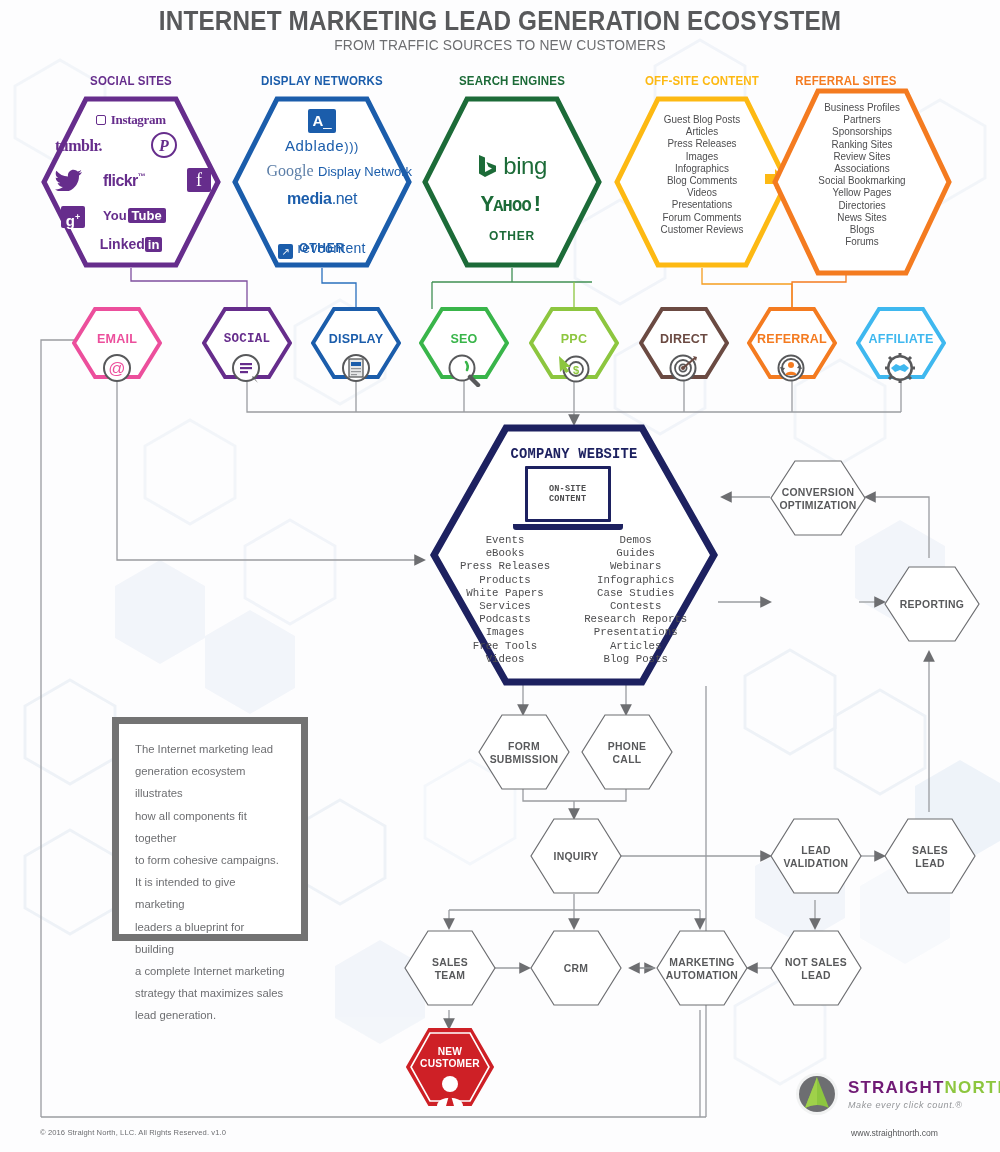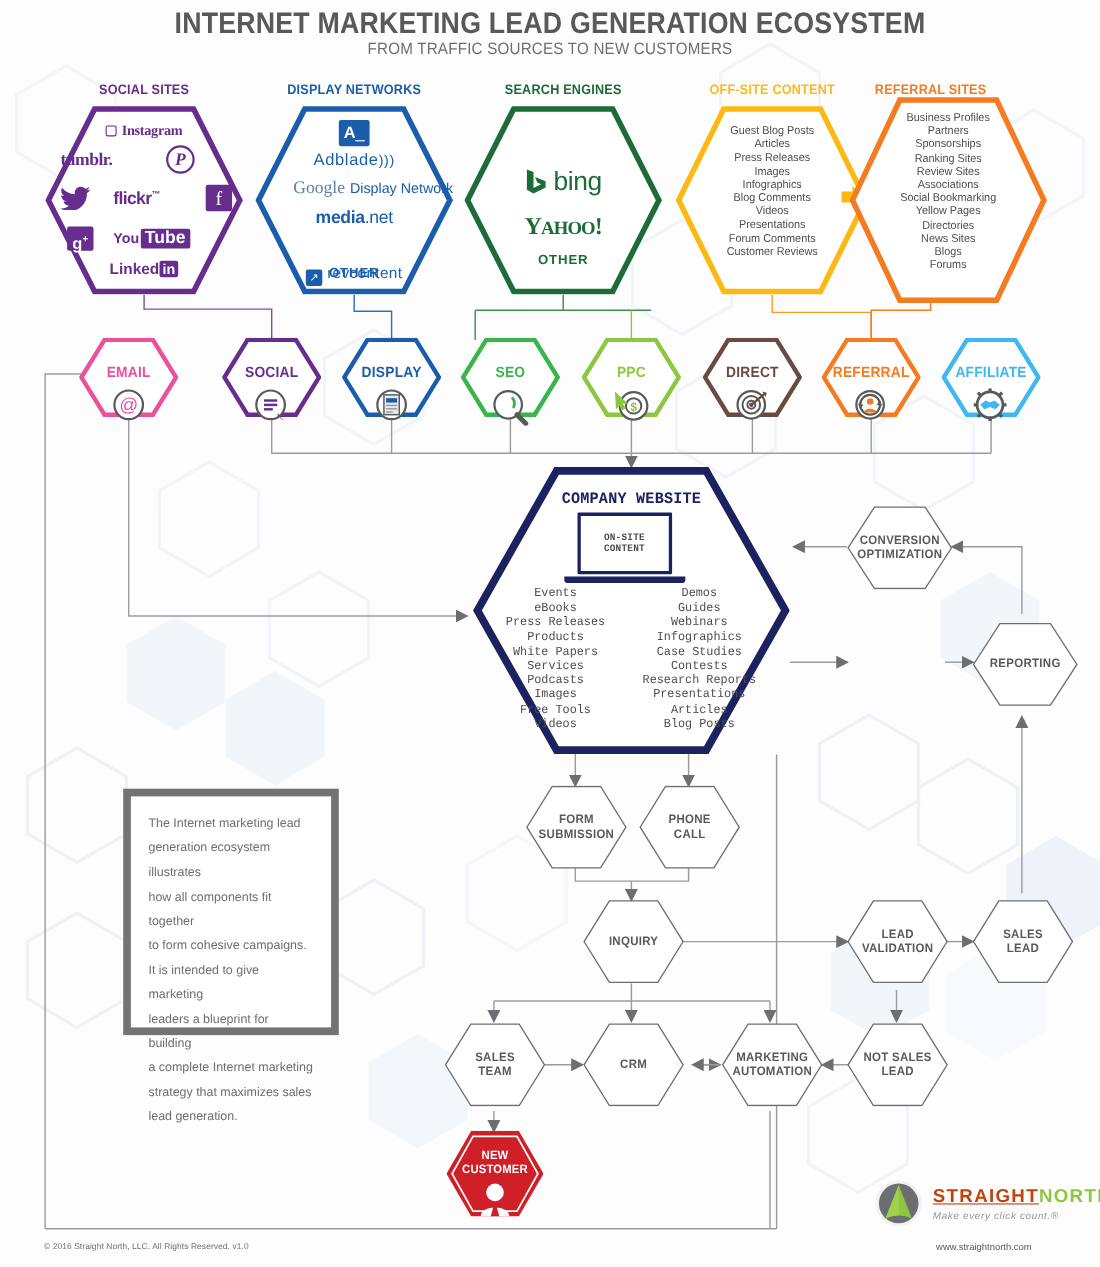--- a/index.html
+++ b/index.html
@@ -107,21 +107,21 @@
   }
   .nc-text span { display:block; transform:scaleX(.93); }
 
   
   .copyright {
     position:absolute; left:40px; top:1128px; font-size:7.6px; color:#6d6e71;
     letter-spacing:.1px; z-index:4;
   }
   .brand { position:absolute; left:795px; top:1072px; z-index:4; display:flex; align-items:center; gap:9px; }
   .brand .wordmark { font-size:17px; font-weight:bold; letter-spacing:1.2px; }
-  .brand .wordmark .a { color:#c2410c;text-decoration:underline; }
+  .brand .wordmark .a { color:#701a75; }
   .brand .wordmark .b { color:#8dc63f; }
   .brand .tag { font-size:9px; color:#939598; font-style:italic; letter-spacing:.6px; margin-top:2px;}
   .brand-url { position:absolute; left:851px; top:1128px; font-size:8.6px; color:#58595b; z-index:4; }
   .sq { display:inline-block; background:#662d8c; color:#fff; border-radius:2px; text-align:center; }
 </style>
 </head>
 <body>
 
 <div id="root">
 
@@ -276,21 +276,21 @@
     <div style="position:absolute;left:14px;top:73px;">
       <svg width="28" height="22" viewBox="0 0 28 22">
           <path d="M27,3 C26,3.6 24.9,4 23.7,4.2 C24.9,3.5 25.8,2.4 26.2,1 C25.1,1.7 23.9,2.2 22.6,2.5 C21.6,1.4 20.1,0.7 18.5,0.7 C15.4,0.7 12.9,3.2 12.9,6.3 C12.9,6.7 12.9,7.2 13,7.6 C8.3,7.4 4.2,5.1 1.4,1.7 C0.9,2.5 0.7,3.5 0.7,4.5 C0.7,6.4 1.7,8.1 3.2,9.1 C2.3,9.1 1.4,8.8 0.7,8.4 L0.7,8.5 C0.7,11.2 2.6,13.5 5.2,14 C4.7,14.1 4.2,14.2 3.7,14.2 C3.3,14.2 3,14.2 2.6,14.1 C3.3,16.4 5.4,18 7.9,18.1 C6,19.6 3.6,20.5 1,20.5 C0.6,20.5 0.1,20.5 -0.3,20.4 C2.2,22 5.2,22.9 8.4,22.9 C18.5,22.9 24,14.5 24,7.3 L24,6.6 C25.1,5.8 26.1,4.8 27,3 Z" fill="#662d8c"></path>
         </svg>
     </div>
     <div style="position:absolute;left:62px;top:76px;font-size:16px;font-weight:bold;color:#662d8c;font-family:'Liberation Sans',sans-serif;letter-spacing:-.6px;">flickr<span style="font-size:8px;vertical-align:top;">™</span></div>
     <div class="sq" style="left:auto;position:absolute;right:10px;top:72px;width:24px;height:24px;font-size:18px;line-height:24px;font-family:'Liberation Serif',serif;">f</div>
     <div style="position:absolute;left:20px;top:110px;">
       <span class="sq" style="width:24px;height:22px;font-size:15px;line-height:22px;font-weight:bold;">g<sup style="font-size:9px;">+</sup></span>
     </div>
-    <div style="position:absolute;left:62px;top:112px;font-size:13px;font-weight:bold;color:#662d8c;">You<span class="sq" style="padding:0 4px;color:#fff;font-size:16px;margin-left:1px;">Tube</span></div>
+    <div style="position:absolute;left:62px;top:112px;font-size:13px;font-weight:bold;color:#662d8c;">You<span class="sq" style="padding:0 4px;color:#fff;font-size:13px;margin-left:1px;">Tube</span></div>
     <div style="position:absolute;left:0;right:0;top:140px;text-align:center;font-size:14px;font-weight:bold;color:#662d8c;">Linked<span class="sq" style="padding:0 3px;color:#fff;font-size:13px;">in</span></div>
   </div>
 
   <div class="node" style="left:232px; top:96px; width:180px; height:172px;">
     <svg width="180" height="172" viewBox="0 0 180 172">
       <polygon points="45,3 135,3 177,86 135,169 45,169 3,86" fill="#ffffff" stroke="#1b5dab" stroke-width="5"></polygon>
     </svg>
     <div style="position:absolute;left:0;right:0;top:13px;text-align:center;">
       <span style="display:inline-block;width:28px;height:24px;background:#1b5dab;color:#fff;font-weight:bold;font-size:15px;line-height:24px;border-radius:2px;">A<span style="font-weight:normal;">_</span></span>
     </div>
@@ -309,21 +309,21 @@
   <div class="node" style="left:422px; top:96px; width:180px; height:172px;">
     <svg width="180" height="172" viewBox="0 0 180 172">
       <polygon points="45,3 135,3 177,86 135,169 45,169 3,86" fill="#ffffff" stroke="#1c6b38" stroke-width="5"></polygon>
     </svg>
     <div style="position:absolute;left:0;right:0;top:56px;text-align:center;font-size:24px;color:#1c6b38;letter-spacing:-.4px;">
       <span style="display:inline-block;vertical-align:-4px;">
         <svg width="20" height="24" viewBox="0 0 20 24">
             <path d="M2,1 L8,3.4 L8,18 L15,14.4 L11.5,12.8 L9.4,8 L19,11.8 L19,17.4 L8,23 L2,19.6 Z" fill="#1c6b38"></path>
           </svg>
       </span> bing</div>
-    <div style="position:absolute;left:0;right:0;top:97px;text-align:center;font-family:Liberation Serif, serif;font-size:22px;font-weight:bold;color:#1c6b38;letter-spacing:-.8px;">Y<span style="font-size:17px;">AHOO</span>!</div>
+    <div style="position:absolute;left:0;right:0;top:97px;text-align:center;font-family:Liberation Mono, monospace;font-size:22px;font-weight:bold;color:#1c6b38;letter-spacing:-.8px;">Y<span style="font-size:17px;">AHOO</span>!</div>
     <div style="position:absolute;left:0;right:0;top:133px;text-align:center;font-size:12px;font-weight:bold;color:#1c6b38;letter-spacing:.8px;">OTHER</div>
   </div>
 
   <div class="node" style="left:614px; top:96px; width:176px; height:172px;">
     <svg width="176" height="172" viewBox="0 0 176 172">
       <polygon points="44,3 132,3 173,86 132,169 44,169 3,86" fill="#ffffff" stroke="#fdb913" stroke-width="5"></polygon>
     </svg>
     <div class="srclist" style="top:18px;" id="list-offsite">
         <div>Guest Blog Posts</div>
         <div>Articles</div>
@@ -368,21 +368,21 @@
       </svg>
     <div class="chan-name" style="color:#ec4f9c;">EMAIL</div>
     <div class="chan-icon">
       <svg width="30" height="30" viewBox="0 0 30 30">
           <circle cx="15" cy="15" r="13" fill="#fff" stroke="#58595b" stroke-width="2"></circle>
           <text x="15" y="21" font-size="17" font-family="Liberation Sans, sans-serif" text-anchor="middle" fill="#ec4f9c">@</text>
         </svg>
     </div>
   </div>
 
-  <div class="node" style="left:202px; top:307px; width:90px; height:93px;">
+  <div class="node" style="left:202px; top:307px; width:90px; height:93px;font-family:Liberation Mono, monospace;">
     <svg width="90" height="72" viewBox="0 0 90 72">
         <polygon points="23,2 67,2 88,36 67,70 23,70 2,36" fill="#fff" stroke="#662d8c" stroke-width="4"></polygon>
       </svg>
     <div class="chan-name" style="color:#662d8c;">SOCIAL</div>
     <div class="chan-icon">
       <svg width="32" height="32" viewBox="0 0 32 32">
           <circle cx="15" cy="15" r="13" fill="#fff" stroke="#58595b" stroke-width="2"></circle>
           <path d="M21,24 L27,30 L22,23 Z" fill="#58595b"></path>
           <rect x="9" y="10" width="12" height="2.2" fill="#662d8c"></rect>
           <rect x="9" y="14" width="12" height="2.2" fill="#662d8c"></rect>

